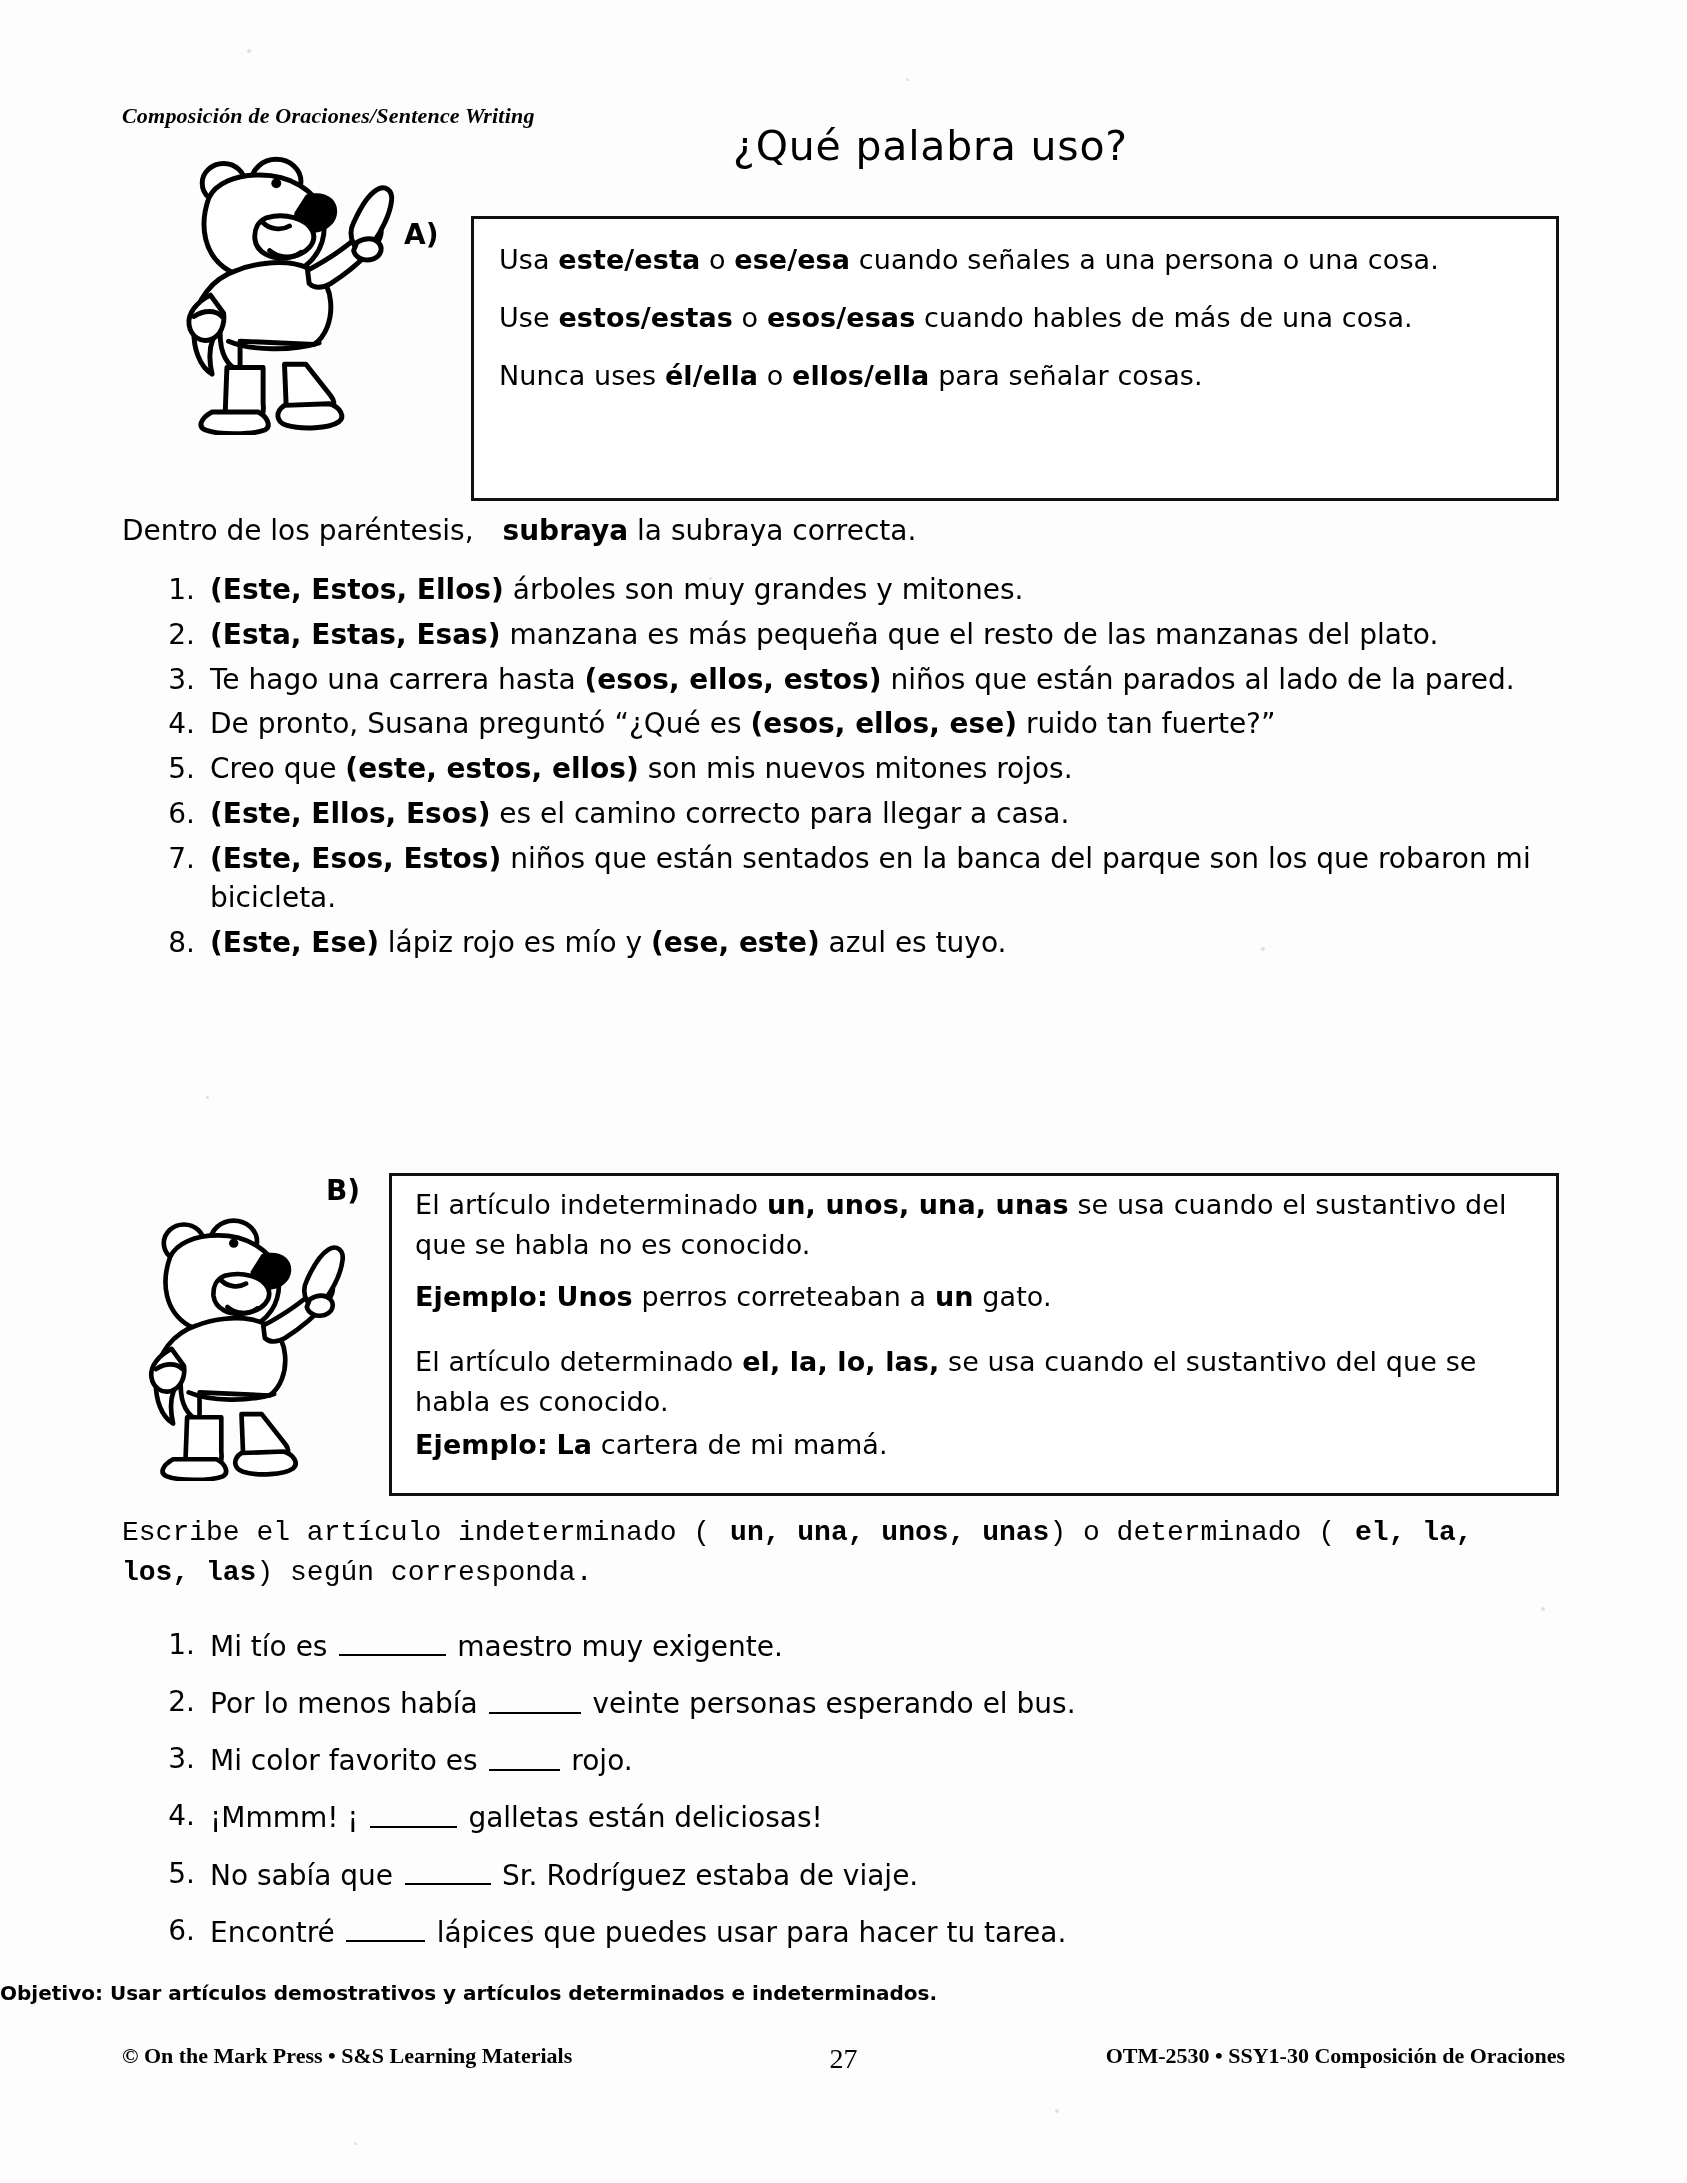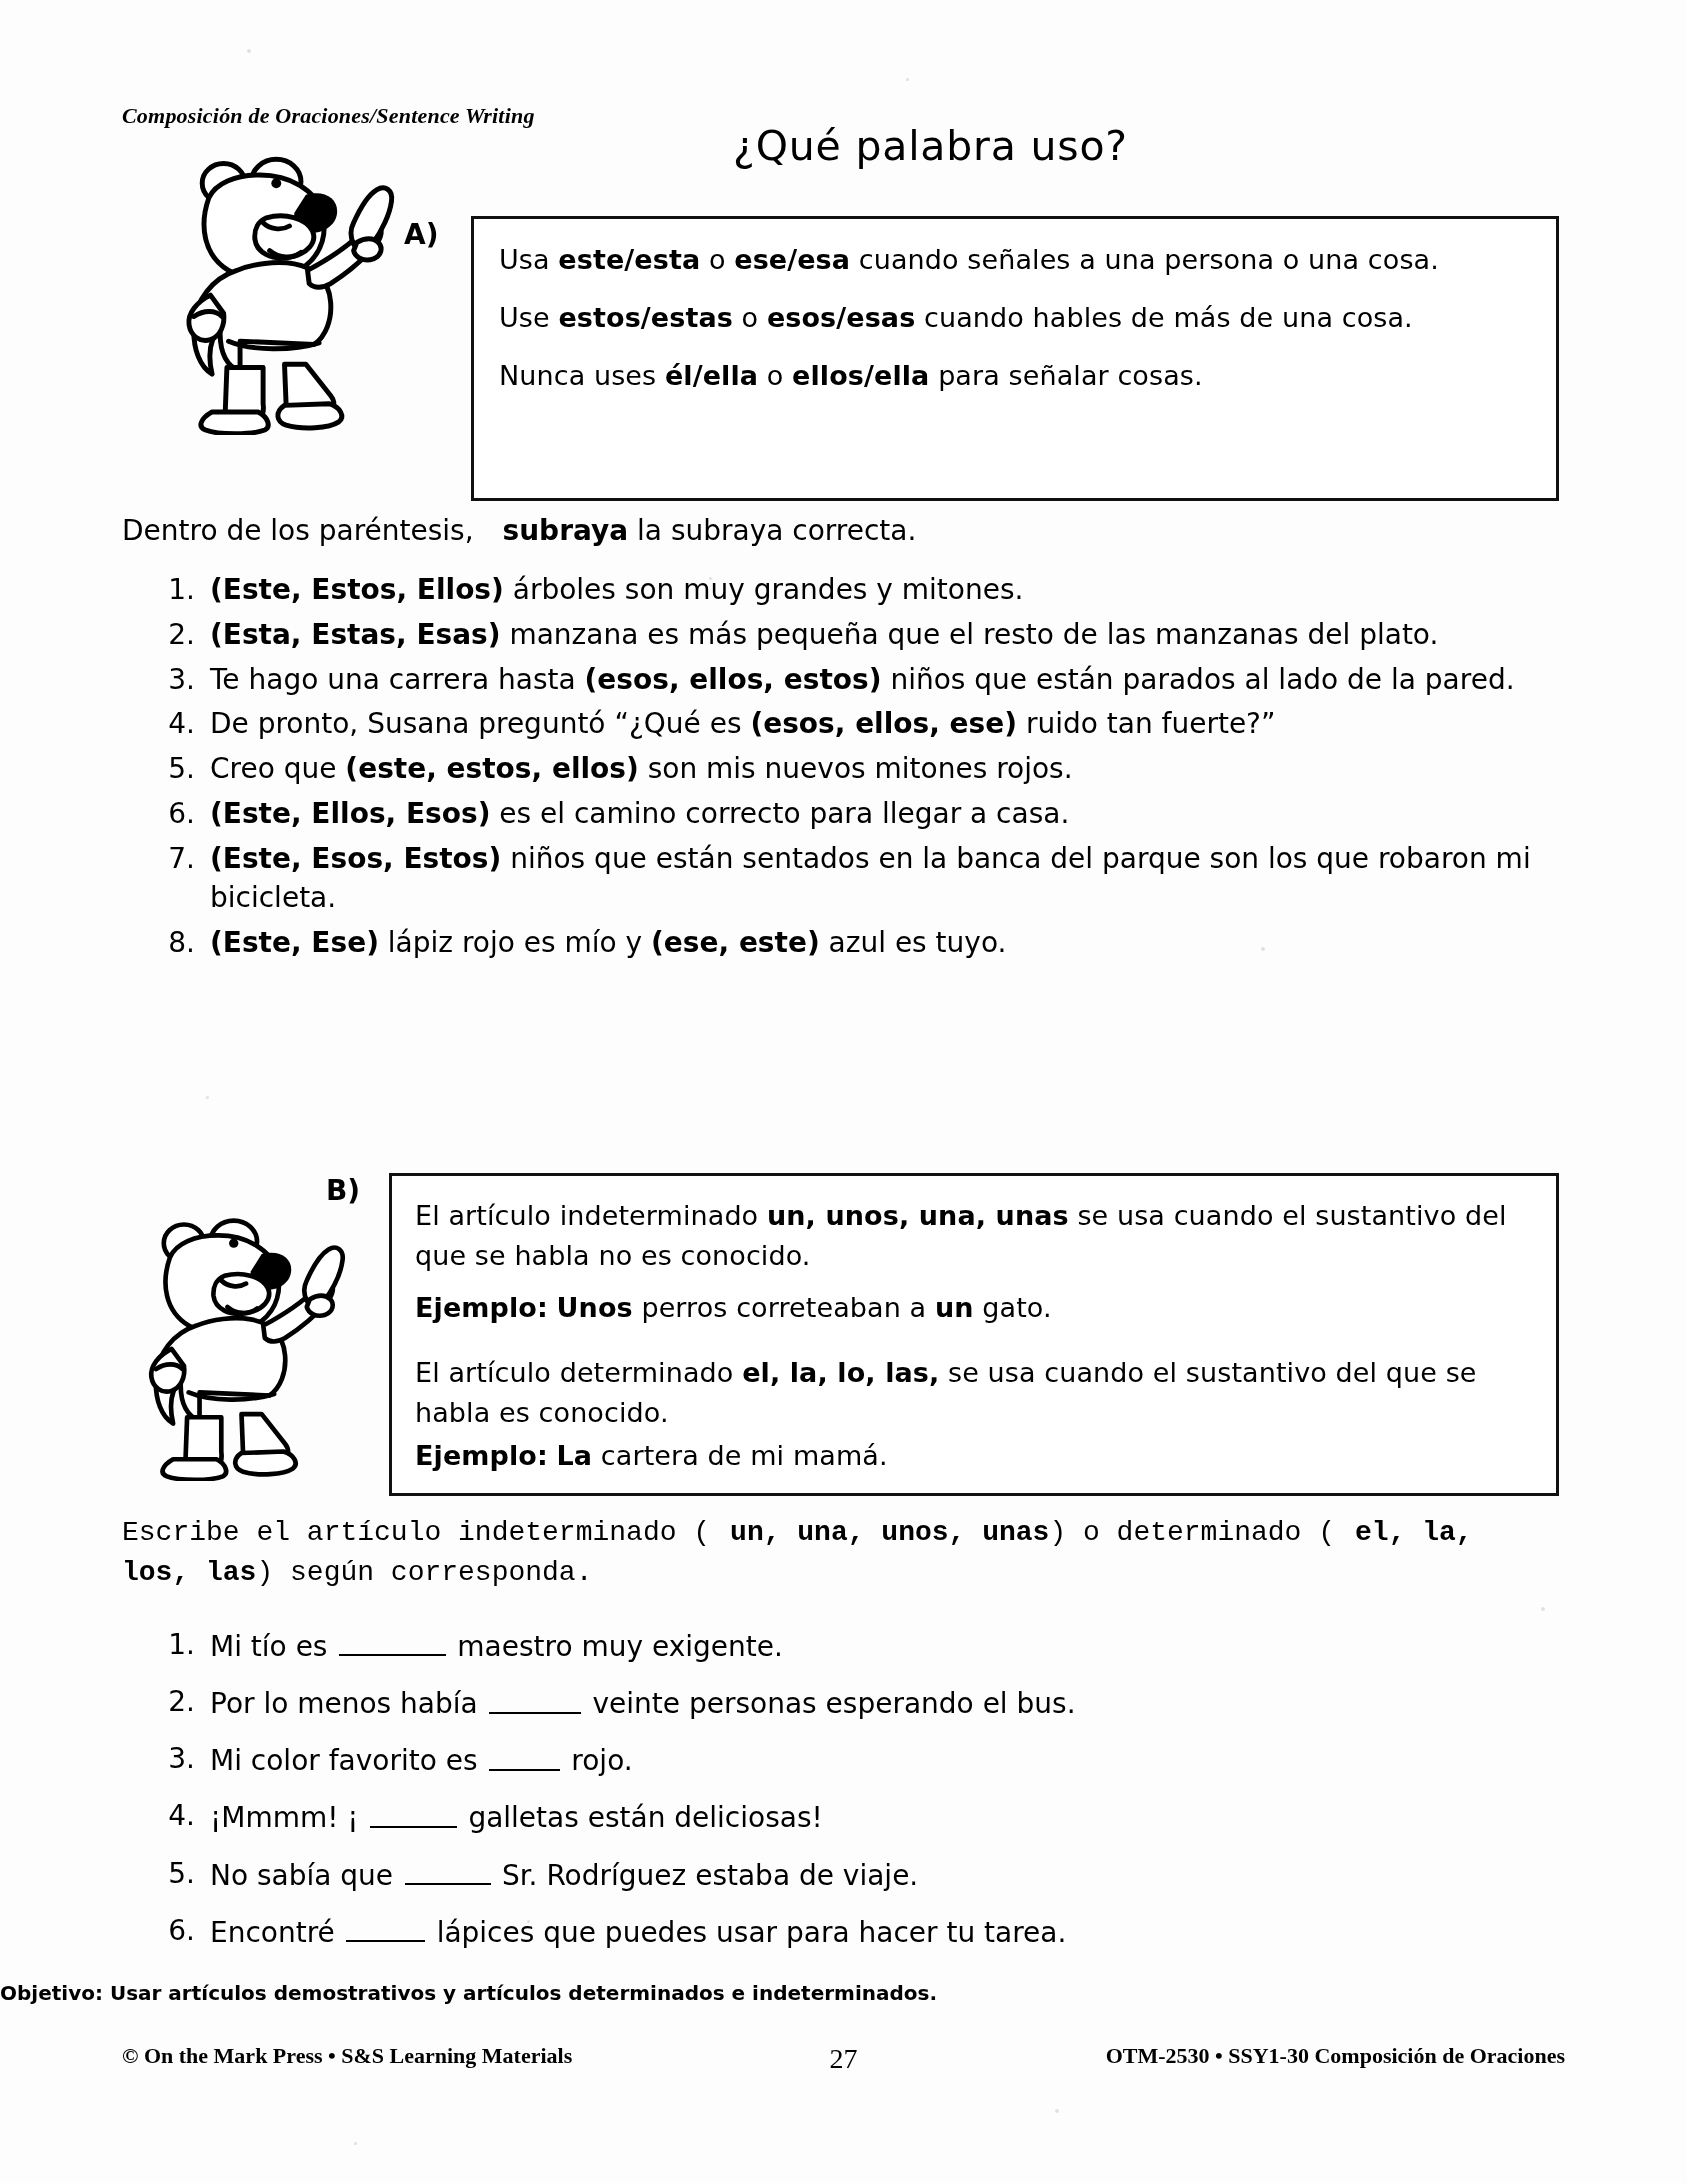--- a/index.html
+++ b/index.html
@@ -251,21 +251,21 @@
         <path d="M150 264 L152 314 C154 330 172 338 192 332 C210 326 214 312 206 302 L176 264 Z"></path>
         <path d="M62 322 C48 330 44 340 54 344 C70 350 110 350 126 344 C134 340 130 328 118 322 Z"></path>
         <path d="M150 314 C138 322 140 334 152 338 C172 344 204 342 216 334 C224 328 218 316 204 312 Z"></path>
         <path d="M82 236 C110 248 160 248 192 238" fill="none"></path>
       </g>
     </svg>
   </div>
 
   <div class="sect-label" style="left:326px;top:1174px;">B)</div>
 
-  <div class="rulebox tight" style="left:389px;top:1173px;width:1170px;height:323px;padding:20px 23px 0 23px;">
+  <div class="rulebox tight" style="left:389px;top:1173px;width:1170px;height:323px;padding:9px 23px 0 23px;">
     <p><span>El artículo indeterminado </span><b>un, unos, una, unas</b><span> se usa cuando el sustantivo del que se habla no es conocido.</span></p>
     <p style="margin-top:12px;"><b>Ejemplo:</b><span>  </span><b>Unos</b><span> perros correteaban a </span><b>un</b><span> gato.</span></p>
     <p><span>El artículo determinado </span><b>el, la, lo, las,</b><span> se usa cuando el sustantivo del que se habla es conocido.</span></p>
     <p style="margin-top:3.3px;"><b>Ejemplo:</b><span>  </span><b>La</b><span> cartera de mi mamá.</span></p>
   </div>
 
   <div class="instr" style="left:122px;top:1513px;width:1417px;font-family:Liberation Mono, monospace;"><span>Escribe el artículo indeterminado (</span><b>un, una, unos, unas</b><span>) o determinado (</span><b>el, la, los, las</b><span>) según corresponda.</span></div>
 
   <ol class="qlist" style="left:157px;top:1625px;width:1384px;">
     <li style="margin-bottom:15px;">

